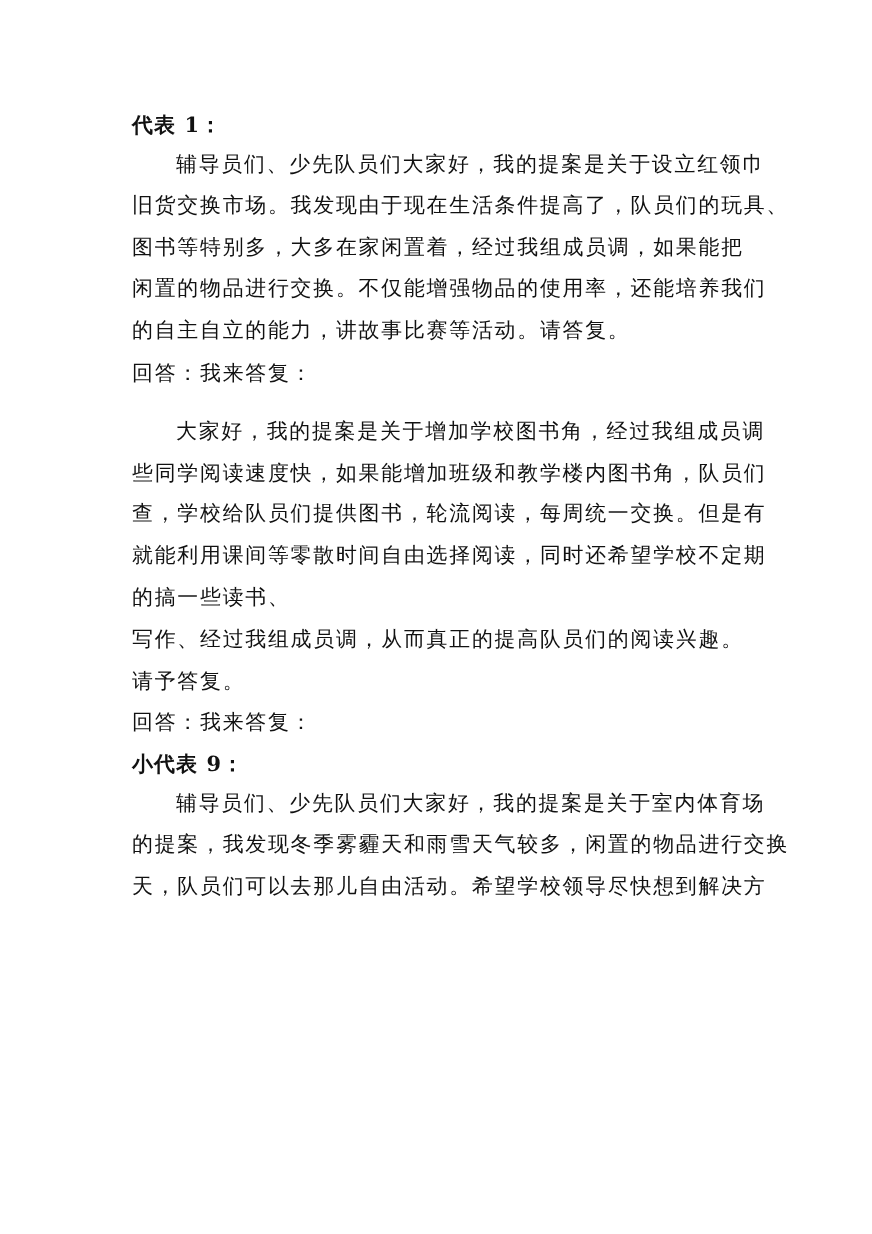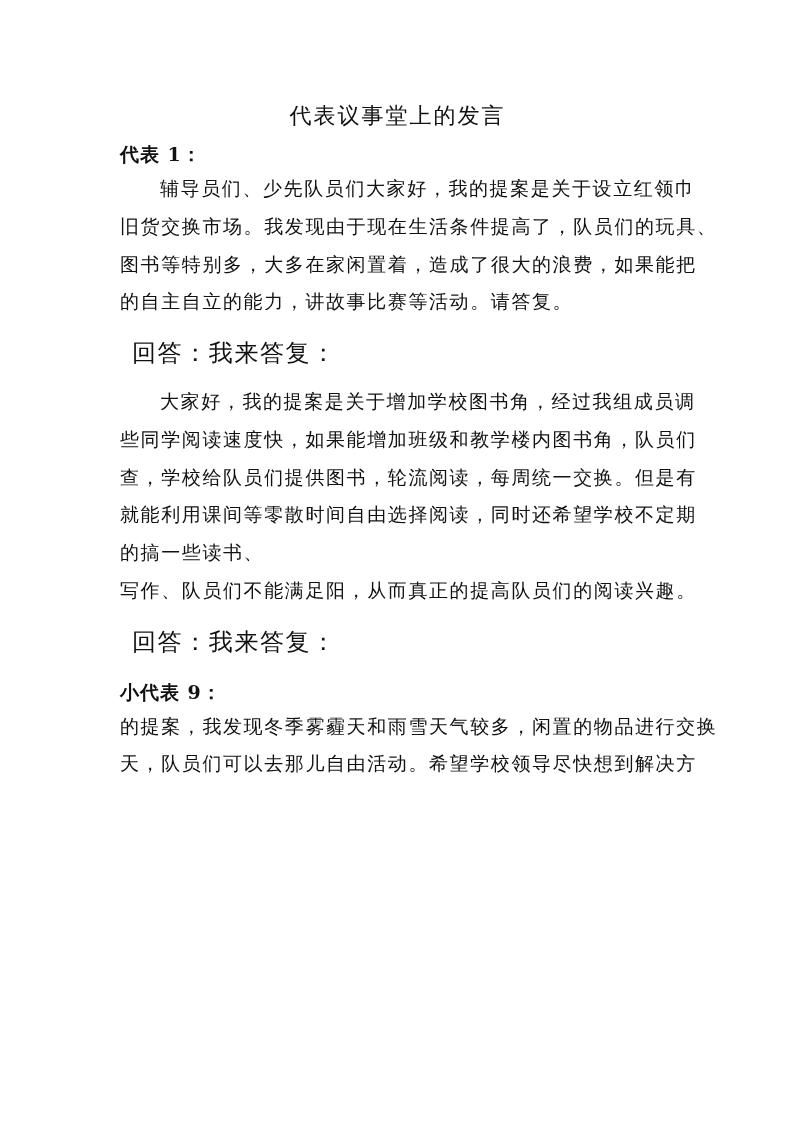--- a/index.html
+++ b/index.html
@@ -50,57 +50,59 @@
     .line {
       display: block;
       white-space: nowrap;
       text-align: justify;
       text-align-last: justify;
     }
     .line.last {
       text-align-last: left;
     }
     .answer {
-      font-size: 24px;
+      font-size: 19px;
       line-height: 37.8px;
-      margin: 12px;
+      margin: 0;
       letter-spacing: 1.6px;
     }
   </style>
 </head>
 <body>
 
 <div class="page">
 
-  <h1 class="doc-title">代表议事堂上的发言</h1>
 
   <div>
     <p class="section-heading">代表 1：</p>
     <div class="para">
       <span class="line" style="padding-left:40px;">辅导员们、少先队员们大家好，我的提案是关于设立红领巾</span>
       <span class="line">旧货交换市场。我发现由于现在生活条件提高了，队员们的玩具、</span>
-      <span class="line">图书等特别多，大多在家闲置着，造成了很大的浪费，如果能把</span>
+      <span class="line">图书等特别多，大多在家闲置着，经过我组成员调，如果能把</span>
+      <span class="line">闲置的物品进行交换。不仅能增强物品的使用率，还能培养我们</span>
       <span class="line last">的自主自立的能力，讲故事比赛等活动。请答复。</span>
     </div>
     <p class="answer">回答：我来答复：</p>
   </div>
 
   <div>
     <div class="para">
-      <span class="line" style="padding-left:40px;">大家好，我的提案是关于增加学校图书角，经过我组成员调</span>
+      <span class="line" style="padding-left:40px;margin-top:16px;">大家好，我的提案是关于增加学校图书角，经过我组成员调</span>
       <span class="line">些同学阅读速度快，如果能增加班级和教学楼内图书角，队员们</span>
       <span class="line">查，学校给队员们提供图书，轮流阅读，每周统一交换。但是有</span>
       <span class="line">就能利用课间等零散时间自由选择阅读，同时还希望学校不定期</span>
       <span class="line last">的搞一些读书、</span>
-      <span class="line">写作、队员们不能满足阳，从而真正的提高队员们的阅读兴趣。</span>
+      <span class="line">写作、经过我组成员调，从而真正的提高队员们的阅读兴趣。</span>
+      <span class="line last">请予答复。</span>
     </div>
     <p class="answer">回答：我来答复：</p>
   </div>
 
   <div>
     <p class="section-heading">小代表 9：</p>
     <div class="para">
+      <span class="line" style="padding-left:40px;">辅导员们、少先队员们大家好，我的提案是关于室内体育场</span>
       <span class="line">的提案，我发现冬季雾霾天和雨雪天气较多，闲置的物品进行交换</span>
       <span class="line">天，队员们可以去那儿自由活动。希望学校领导尽快想到解决方</span>
     </div>
   </div>
 
 </div>
 
 </body></html>

